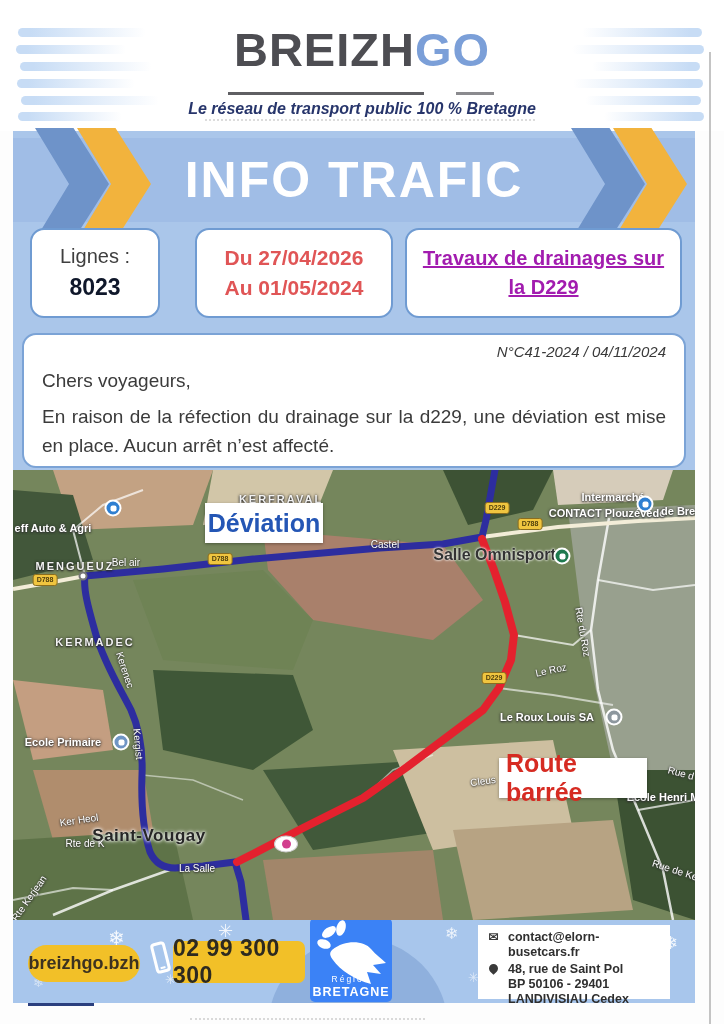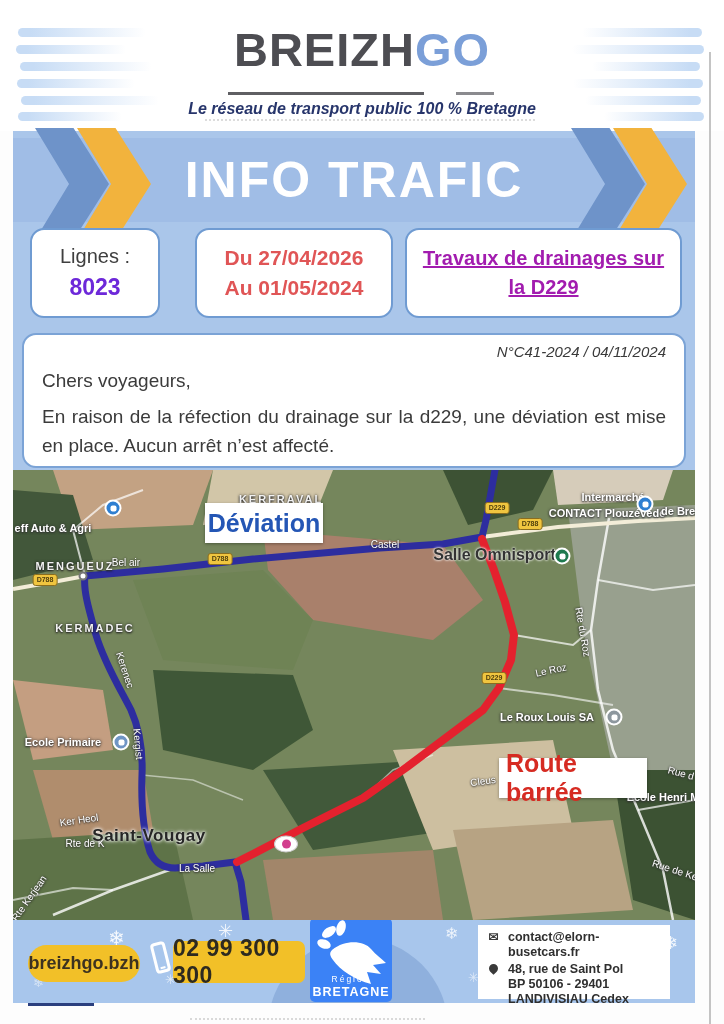--- a/index.html
+++ b/index.html
@@ -36,21 +36,21 @@
   .chev.yellow{background:#f2b33d;}
   .c1{left:22px;} .c2{left:64px;} .c3{left:558px;} .c4{left:600px;}
 
   .ibox{position:absolute;top:97px;height:90px;background:#fff;border:2px solid #6f9bd2;border-radius:14px;
         display:flex;flex-direction:column;align-items:center;justify-content:center;z-index:3;
         box-sizing:border-box;text-align:center;line-height:1.45;}
   .ibox1{left:17px;width:130px;}
   .ibox2{left:182px;width:198px;}
   .ibox3{left:392px;width:277px;}
   .lines-label{font-size:20px;color:#3f3f3f;}
-  .lines-value{font-size:23px;font-weight:bold;color:#6d28d9;}
+  .lines-value{font-size:23px;font-weight:bold;color:#0f172a;}
   .date-line{font-size:21px;font-weight:bold;color:#e05556;}
   .subject-line{font-size:20px;font-weight:bold;color:#a21caf;text-decoration:underline;}
 
   .msgbox{position:absolute;left:9px;top:202px;width:664px;height:135px;background:#fff;
           border:2px solid #7ba3d6;border-radius:14px;z-index:3;box-sizing:border-box;
           padding:8px 18px 6px 18px;overflow:hidden;}
   .ref{font-style:italic;font-size:15px;color:#3a3a3a;text-align:right;margin:0 0 10px 0;}
   .greet{font-size:19px;color:#3b3b3b;margin:0 0 11px 0;}
   .bodytxt{font-size:19px;color:#3b3b3b;margin:0;text-align:justify;line-height:1.5;}
 
@@ -206,21 +206,21 @@
         <span class="ml ml-caps" style="left: 268px; top: 29px;">KERFRAVAL</span>
         <span class="ml ml-caps" style="left: 62px; top: 96px;">MENGUEUZ</span>
         <span class="ml ml-road" style="left: 113px; top: 92px;">Bel air</span>
         <span class="ml ml-road" style="left: 372px; top: 74px;">Castel</span>
         <span class="ml ml-place" style="left: 600px; top: 27px;">Intermarché</span>
         <span class="ml ml-place" style="left: 594px; top: 43px;">CONTACT Plouzévédé</span>
         <span class="ml ml-place" style="left: 670px; top: 41px;">de Brest</span>
         <span class="ml ml-dark" style="left: 486px; top: 85px;">Salle Omnisports</span>
         <span class="ml ml-road" style="left: 570px; top: 162px; transform: translate(-50%, -50%) rotate(80deg);">Rte du Roz</span>
         <span class="ml ml-road" style="left: 538px; top: 200px; transform: translate(-50%, -50%) rotate(-12deg);">Le Roz</span>
-        <span class="ml ml-caps" style="left: 82px; top: 158px;">KERMADEC</span>
+        <span class="ml ml-caps" style="left: 82px; top: 172px;">KERMADEC</span>
         <span class="ml ml-road" style="left: 112px; top: 200px; transform: translate(-50%, -50%) rotate(72deg);">Kerenec</span>
         <span class="ml ml-road" style="left: 125px; top: 274px; transform: translate(-50%, -50%) rotate(85deg);">Kergist</span>
         <span class="ml ml-place" style="left: 50px; top: 272px;">Ecole Primaire</span>
         <span class="ml ml-place" style="left: 534px; top: 247px;">Le Roux Louis SA</span>
         <span class="ml ml-road" style="left: 470px; top: 311px; transform: translate(-50%, -50%) rotate(-8deg);">Cleus</span>
         <span class="ml ml-place" style="left: 650px; top: 327px;">Ecole Henri M</span>
         <span class="ml ml-road" style="left: 668px; top: 303px; transform: translate(-50%, -50%) rotate(15deg);">Rue d</span>
         <span class="ml ml-road" style="left: 66px; top: 350px; transform: translate(-50%, -50%) rotate(-8deg);">Ker Heol</span>
         <span class="ml ml-road" style="left: 72px; top: 373px;">Rte de K</span>
         <span class="ml ml-town" style="left: 136px; top: 366px;">Saint-Vougay</span>

